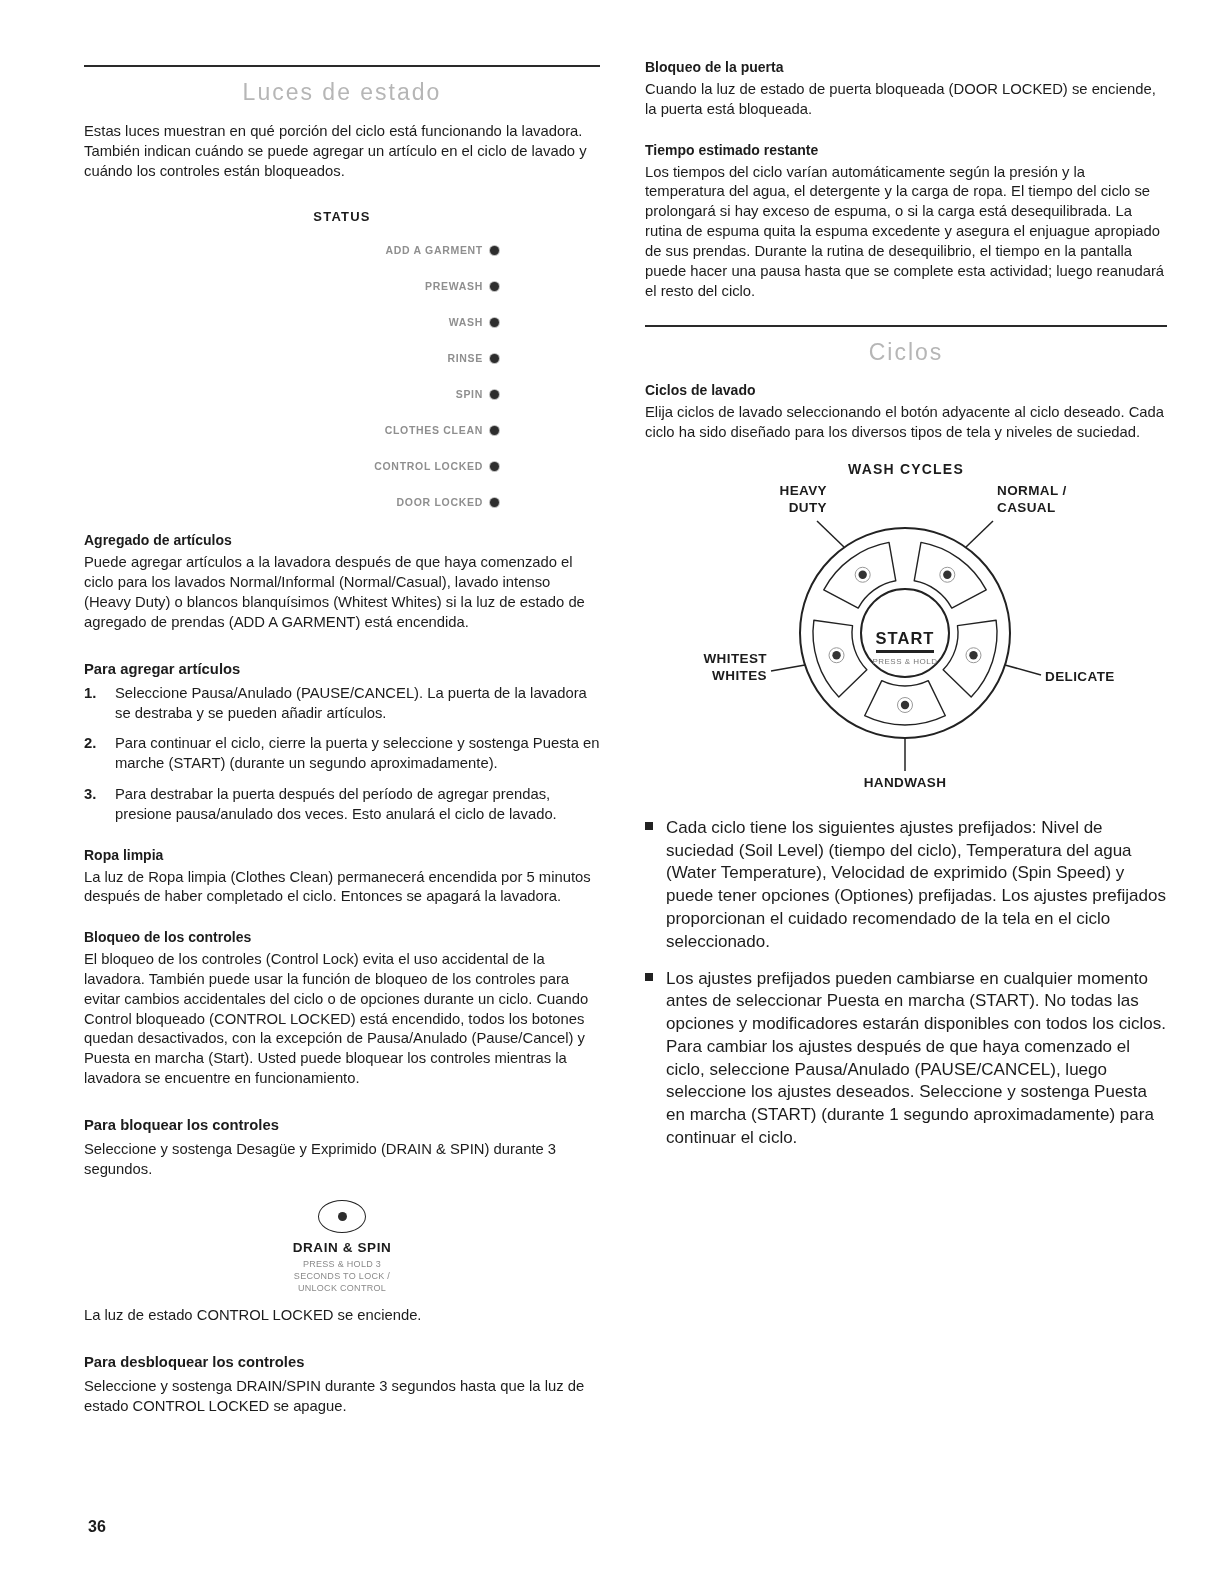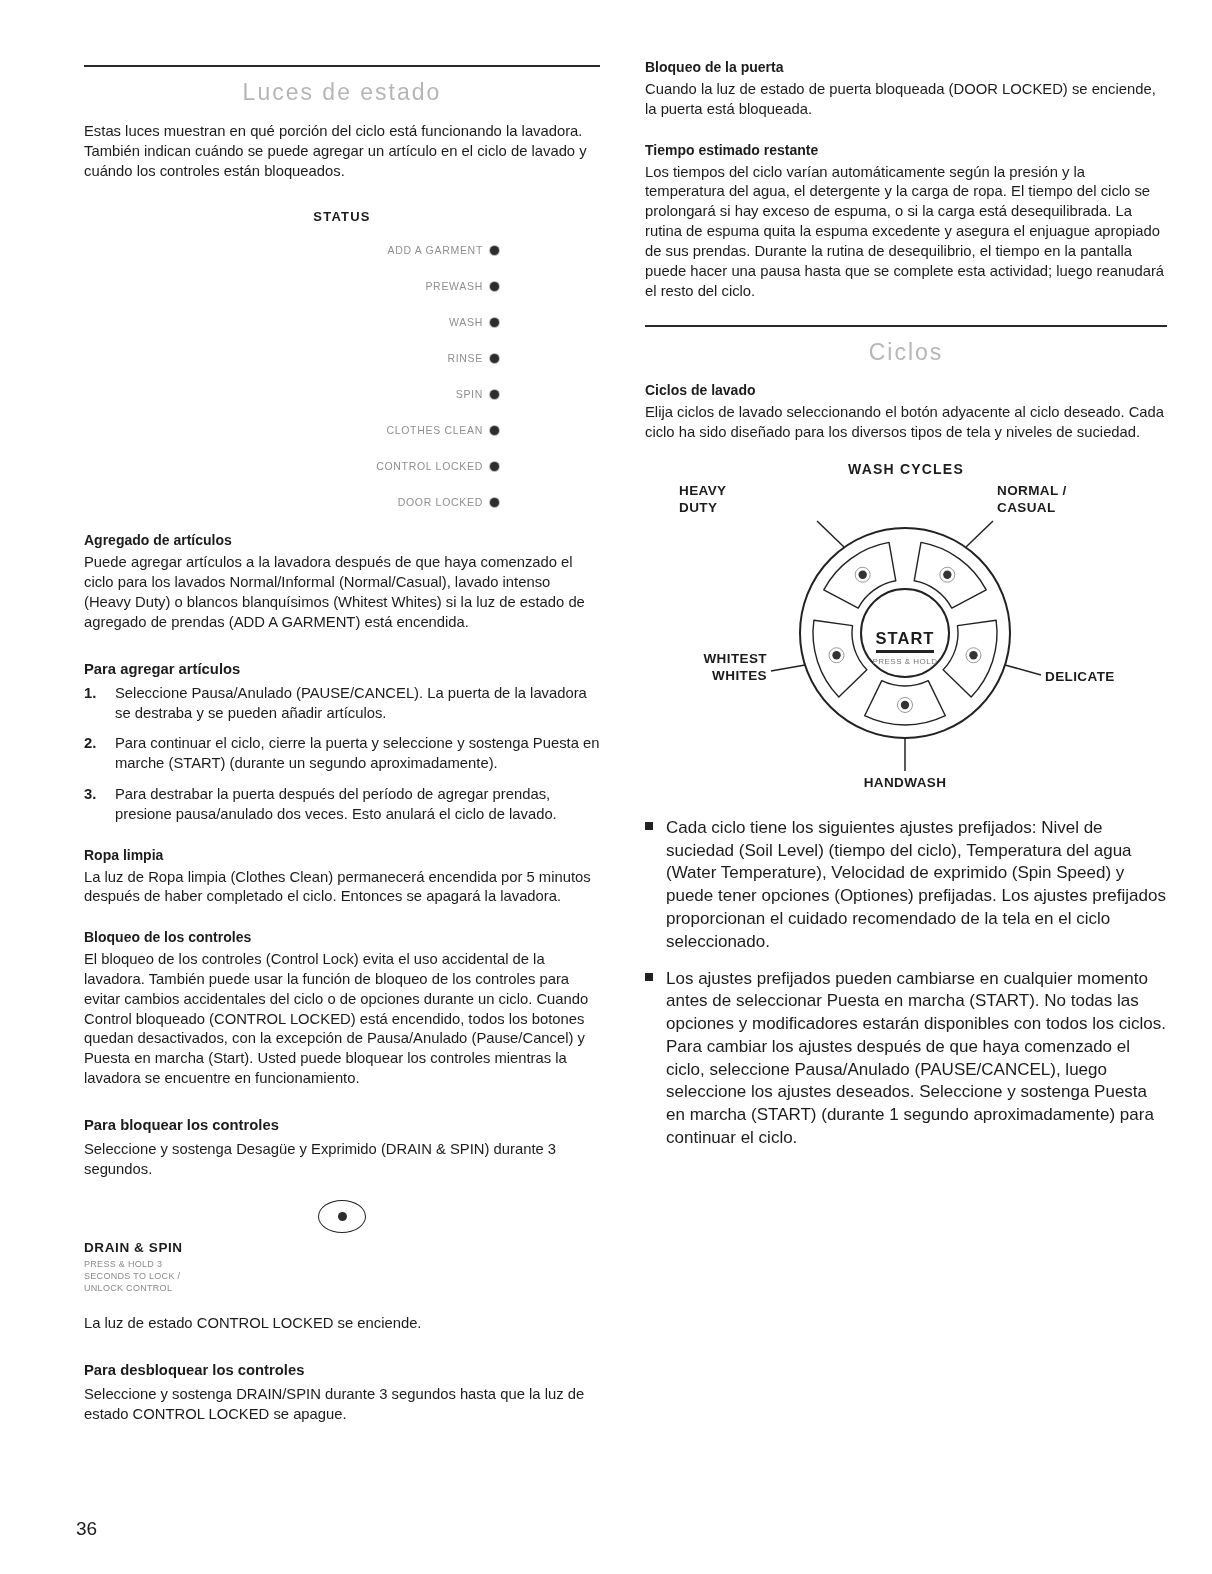--- a/index.html
+++ b/index.html
@@ -18,60 +18,60 @@
     font-weight:400; margin:6px 0 16px; }
 
   p.body { font-size:14.8px; line-height:1.34; margin-bottom:10px; }
   h3.sec { font-size:14px; font-weight:bold; margin:22px 0 5px; }
   h3.sec.first { margin-top:4px; }
   h4.sub { font-size:14.8px; font-weight:bold; margin:28px 0 7px; }
 
   
   .status-panel { width:314px; margin:28px auto 6px; }
   .status-title { text-align:center; font-weight:bold; font-size:13px; letter-spacing:1.2px; margin-bottom:20px; }
-  .status-row { display:flex; justify-content:flex-end; align-items:center; gap:7px; margin-bottom:24px; }
+  .status-row { display:flex; justify-content:flex-end; align-items:center; gap:7px; margin-bottom:24px;font-weight:bold; }
   .status-label { font-size:10.5px; color:#8f8f8f; letter-spacing:0.7px; }
   .led { width:9px; height:9px; border-radius:50%; background:#2d2d2d; flex:none; box-shadow:0 0 0 1px #bdbdbd; }
 
   
   .step { display:flex; gap:9px; font-size:14.8px; line-height:1.34; margin-bottom:11px; }
   .step-num { font-weight:bold; width:22px; flex:none; }
   .step-text { flex:1; }
 
   
-  .drain-fig { margin:20px 0 20px; }
+  .drain-fig { text-align:center; margin:20px 0 12px; }
   .drain-oval { width:48px; height:33px; border:1.7px solid #222; border-radius:50%;
     margin:0 auto 7px; position:relative; }
   .drain-dot { position:absolute; left:50%; top:50%; width:9px; height:9px; margin:-4.5px 0 0 -4.5px;
     border-radius:50%; background:#2d2d2d; }
   .drain-label { font-weight:bold; font-size:13.5px; letter-spacing:0.6px; }
   .drain-sub { font-size:9px; color:#8a8a8a; white-space:pre-line; line-height:1.35; margin-top:3px; letter-spacing:0.3px; }
 
   
   .bullet { display:flex; gap:13px; margin:14px 0; }
   .bullet-sq { width:8px; height:8px; background:#222; flex:none; margin-top:5px; }
   .bullet-text { font-size:17px; line-height:1.34; flex:1; }
 
   
   .dial-title { text-align:center; font-weight:bold; font-size:14px; letter-spacing:1.2px; margin:18px 0 4px; }
   .dial-wrap { position:relative; width:520px; height:322px; margin:0 0 6px; }
   .dial-wrap svg { position:absolute; left:0; top:0; }
   .dial-label { position:absolute; font-weight:bold; font-size:13.5px; line-height:1.25;
     white-space:pre-line; letter-spacing:0.4px; }
-  .lbl-heavy    { left:34px;  top:2px;  width:136px; text-align:left; }
+  .lbl-heavy    { left:46px;  top:2px;  width:136px; text-align:right; }
   .lbl-normal   { left:352px; top:2px; }
   .lbl-whitest  { left:0px;   top:170px; width:122px; text-align:right; }
   .lbl-delicate { left:400px; top:188px; }
   .lbl-handwash { left:0;     top:294px; width:520px; text-align:center; }
   .start-center { position:absolute; left:205px; top:148px; width:110px; text-align:center; }
   .start-word { display:inline-block; font-weight:bold; font-size:16.5px; letter-spacing:1px;
     border-bottom:3px solid #222; padding-bottom:2px; }
   .press-hold { font-size:8px; color:#777; margin-top:4px; letter-spacing:0.5px; }
 
-  .page-number { position:absolute; left:76px; top:1518px; font-weight:normal; font-size:19px; }
+  .page-number { position:absolute; left:88px; top:1518px; font-weight:bold; font-size:16px; }
 </style>
 </head>
 <body>
 
 <div class="page">
 
   <div class="col col-left">
     <hr class="rule">
     <div class="ghost-title">Luces de estado</div>
     <p class="body">Estas luces muestran en qué porción del ciclo está funcionando la lavadora. También indican cuándo se puede agregar un artículo en el ciclo de lavado y cuándo los controles están bloqueados.</p>

